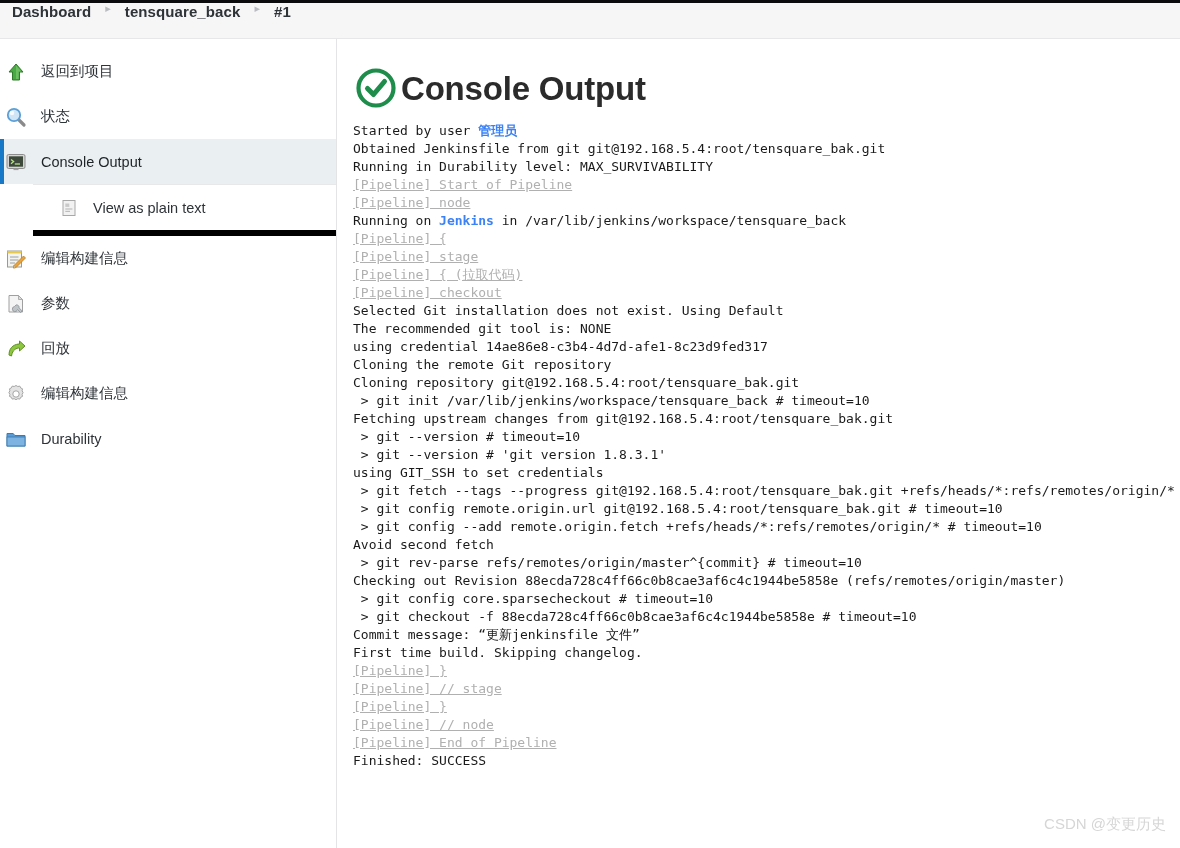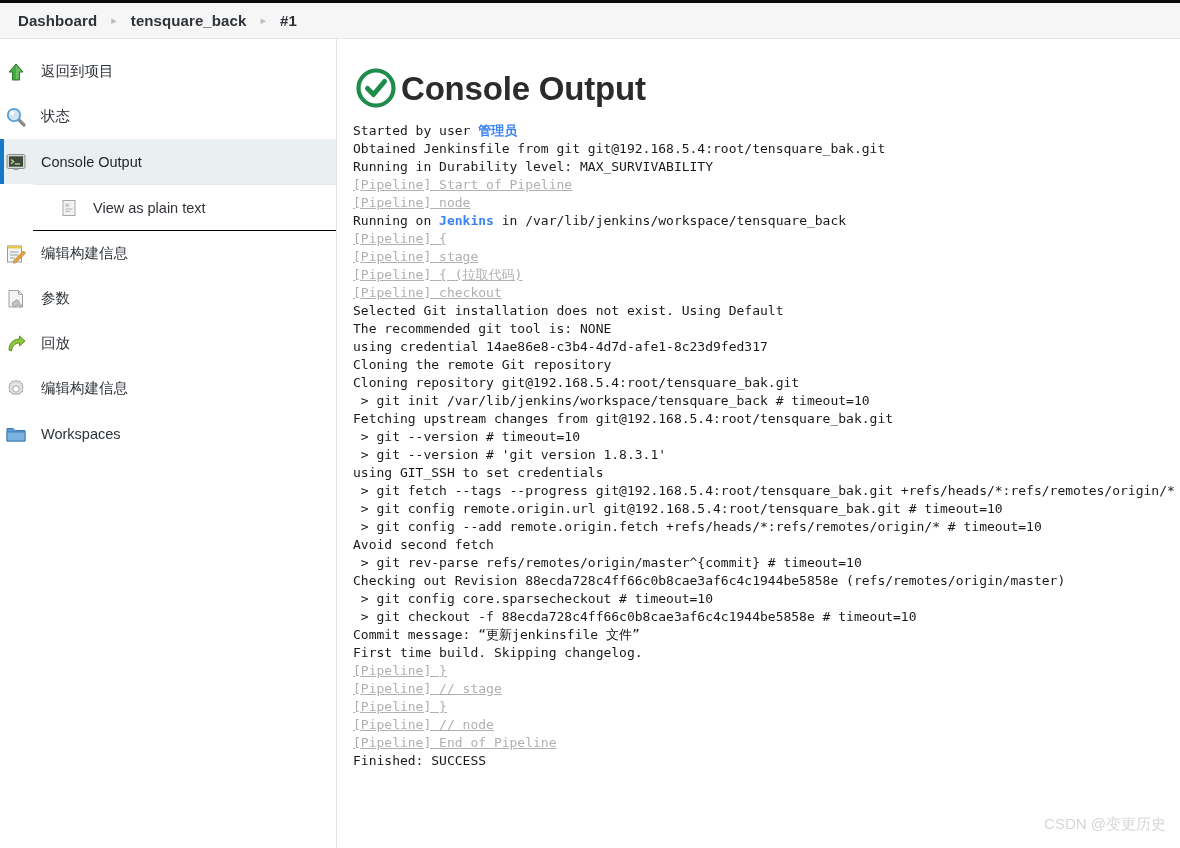--- a/index.html
+++ b/index.html
@@ -10,21 +10,21 @@
     -webkit-font-smoothing:antialiased;
   }
   #app{position:relative;width:1180px;height:848px;}
 
   
   .top-strip{height:3px;background:#0b0b0d;}
 
   
   .header{
     height:36px;background:#f6f6f7;border-bottom:1px solid #e7e7e9;
-    display:flex;align-items:center;padding-left:18px;box-sizing:border-box;
+    display:flex;align-items:flex-start;padding-left:12px;box-sizing:border-box;
   }
   .crumb{
     font-size:15px;font-weight:bold;color:#2e3338;letter-spacing:.1px;
     text-decoration:none;white-space:nowrap;
   }
   .crumb.current{color:#2e3338;}
   .crumb-sep{
     margin:0 14px;color:#b9bcc0;font-size:11px;line-height:1;
     display:inline-block;
   }
@@ -50,21 +50,21 @@
   }
   .side-item .lbl{
     font-size:14.5px;color:#2e3338;white-space:nowrap;
   }
   .side-item.active{
     background:#eaeff2;border-left-color:#1878c8;
   }
   .side-item.active .lbl{color:#1e2328;}
 
   .sub-wrap{
-    border-top:1px solid #e8e8ea;border-bottom:1px solid #000000;
+    border-top:1px solid #e8e8ea;border-bottom:6px solid #000000;
     margin-left:33px;
   }
   .side-sub{
     display:flex;align-items:center;height:45px;padding-left:25px;
     box-sizing:border-box;text-decoration:none;cursor:pointer;
   }
   .side-sub .ico{width:22px;height:22px;flex:none;margin-right:13px;
     display:flex;align-items:center;justify-content:center;}
   .side-sub .lbl{font-size:14.5px;color:#2e3338;white-space:nowrap;}
 
@@ -208,21 +208,21 @@
         <span class="lbl">编辑构建信息</span>
       </a>
 
       <a class="side-item" href="#">
         <span class="ico">
           <svg width="22" height="22" viewBox="0 0 22 22">
             <path d="M2 5.5 h6.2 l1.6 2 h10.2 v10.5 h-18 z" fill="#5b9bd5" stroke="#3d7cb0" stroke-width="1" stroke-linejoin="round"></path>
             <rect x="2" y="9" width="18" height="9" fill="#7db3e0" stroke="#3d7cb0" stroke-width="0.9"></rect>
           </svg>
         </span>
-        <span class="lbl">Workspaces</span>
+        <span class="lbl">Durability</span>
       </a>
 
     </div>
 
     <div class="main">
 
       <div class="page-head">
         <span class="status-ico">
           <svg width="46" height="46" viewBox="0 0 46 46">
             <circle cx="23" cy="23" r="17.5" fill="#ffffff" stroke="#1e8c4a" stroke-width="4.2"></circle>

